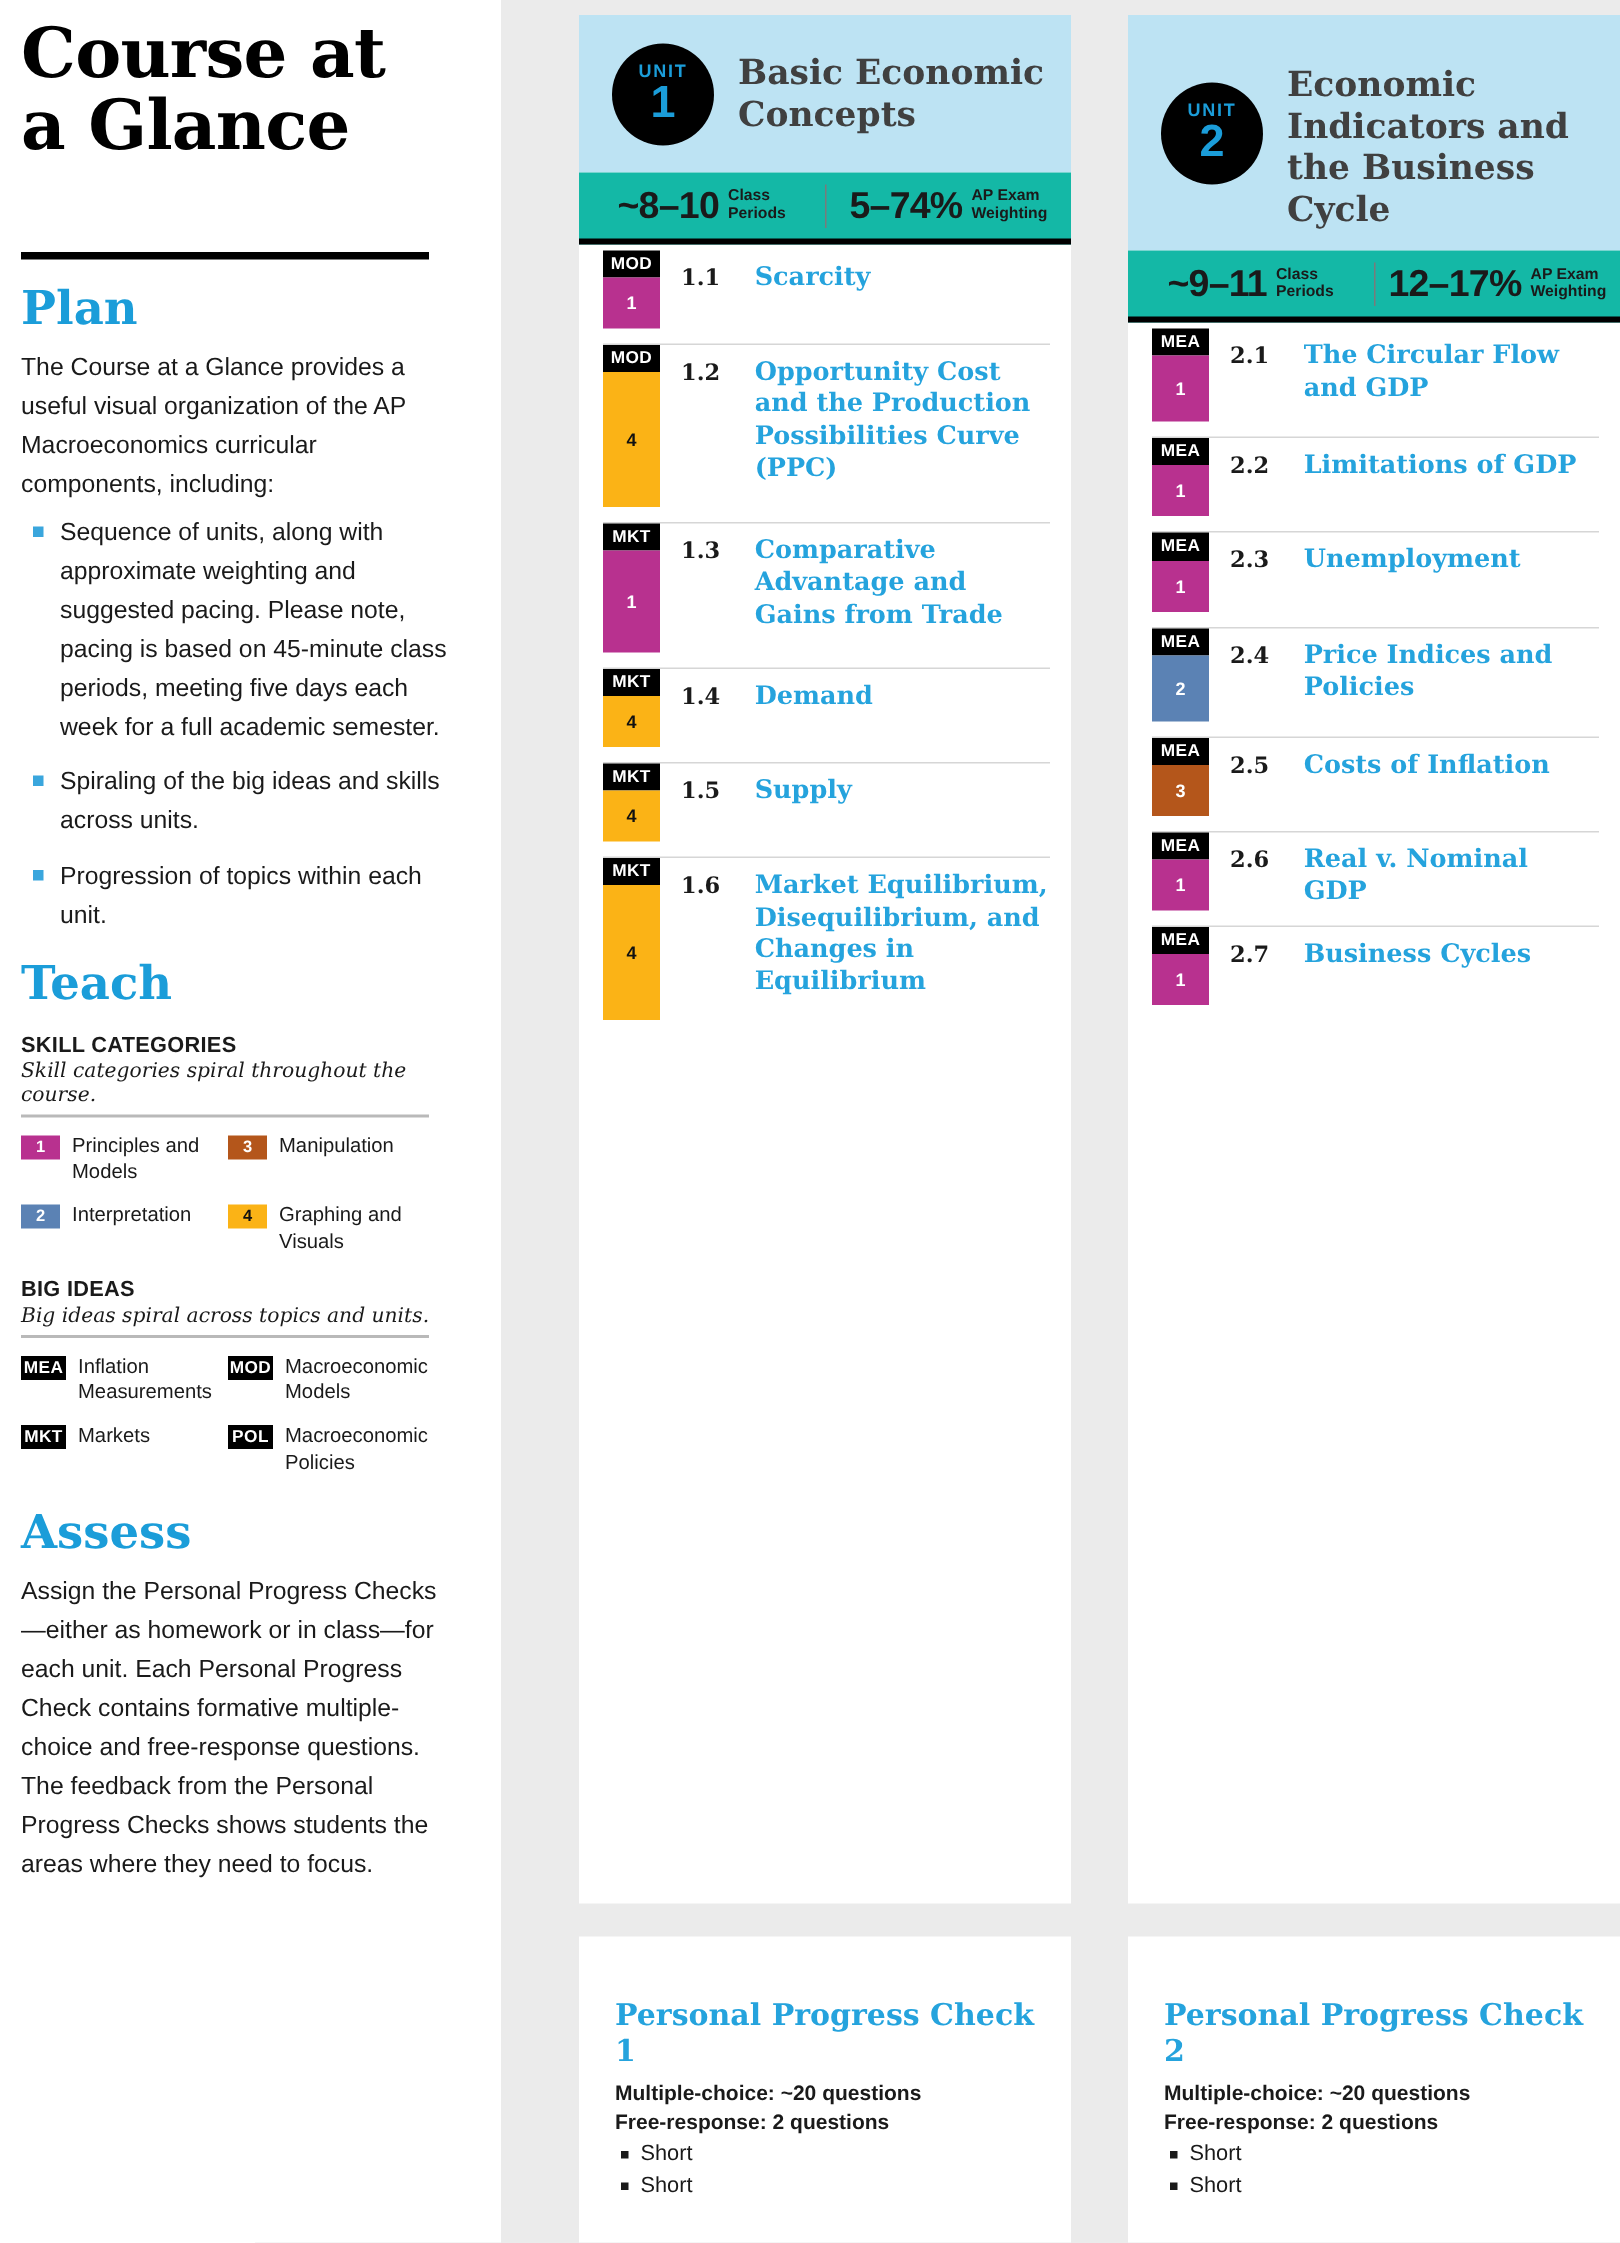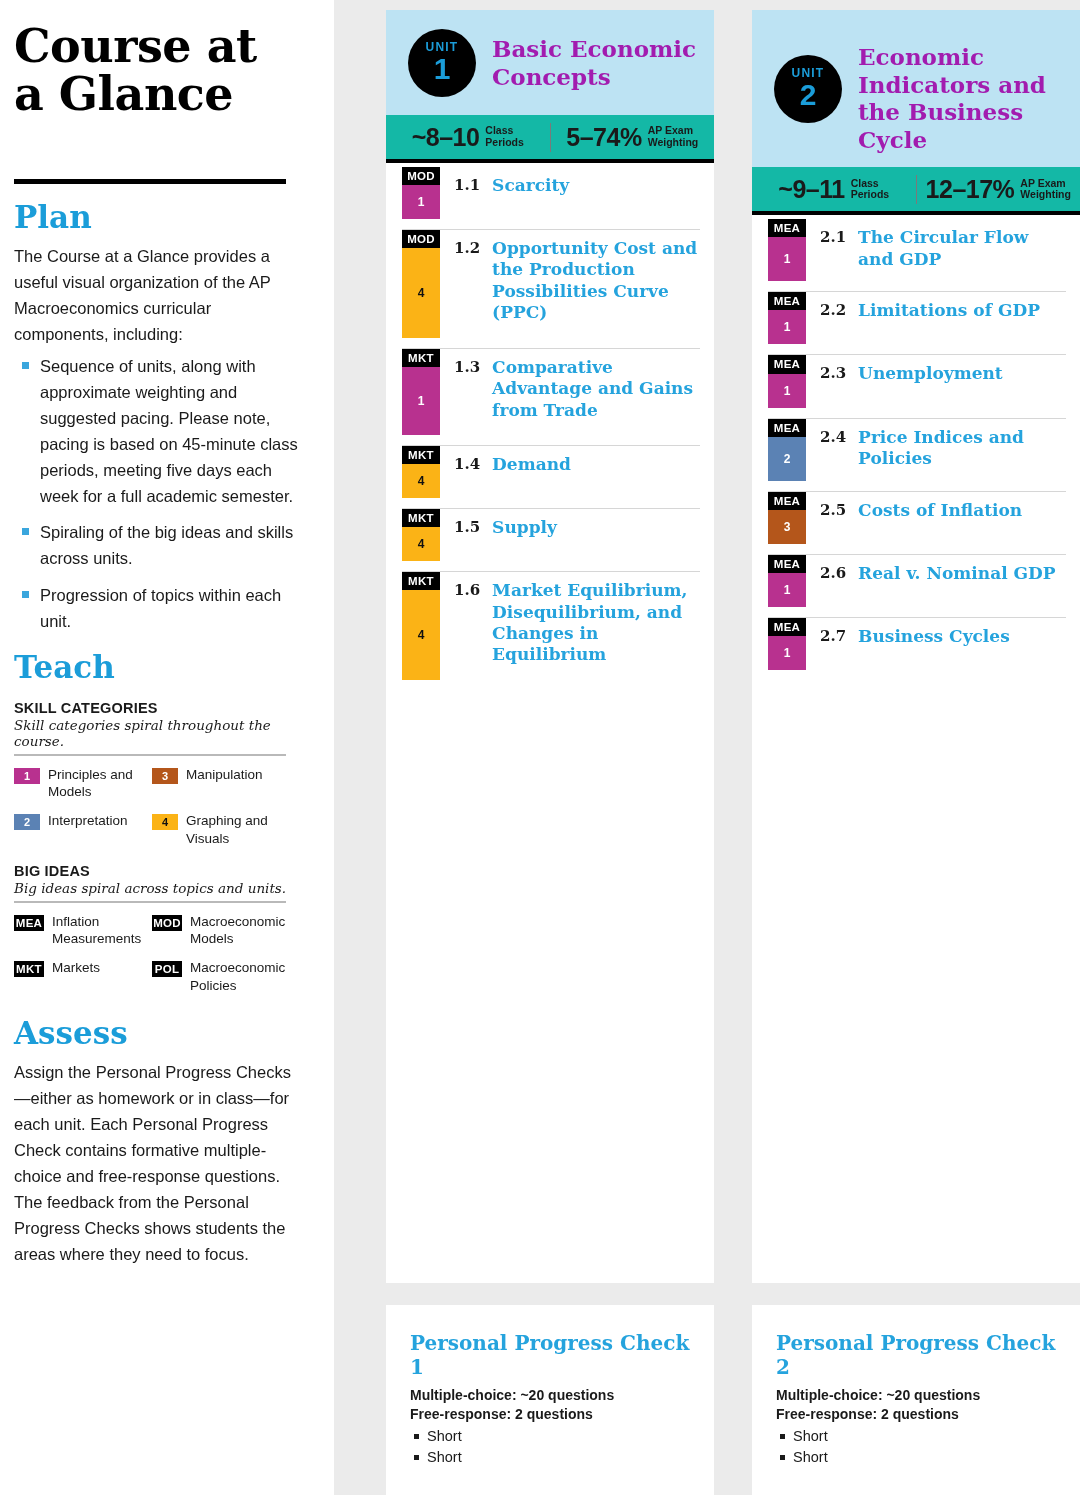--- a/index.html
+++ b/index.html
@@ -10,21 +10,21 @@
     color:#1a1a1a;
     overflow:hidden;
     position:relative;
   }
   .page{position:absolute;inset:0;display:flex;}
 
   
   .left-col{
     width:377px;
     background:#ffffff;
-    padding:11px 30px 0 14px;
+    padding:0 30px 0 14px;
     box-sizing:border-box;
     position:relative;
   }
   .main-title{
     font-family:"DejaVu Serif", serif;
     font-weight:bold;
     font-size:46px;
     line-height:1.04;
     letter-spacing:-0.5px;
     margin:12px 0 0 0;
@@ -124,21 +124,21 @@
     font-size:12px;font-weight:bold;color:#1b9dd9;
     letter-spacing:1.2px;
   }
   .unit-num{
     font-size:30px;font-weight:bold;color:#1b9dd9;
     margin-top:1px;line-height:1;
   }
   .unit-title{
     font-family:"DejaVu Serif", serif;
     font-weight:bold;
-    color:#a21caf;
+    color:#404040;
     font-size:23px;
     line-height:1.2;
   }
   .unit-title.center{text-align:left;flex:1;margin-top:19px;}
   .pacing{
     background:#14b8a6;
     border-bottom:4px solid #000;
     display:flex;
     align-items:center;
     height:44px;
@@ -181,41 +181,41 @@
   }
   .tag-skill{
     flex:1;
     min-height:34px;
     color:#fff;
     font-size:12px;font-weight:bold;
     display:flex;align-items:center;justify-content:center;
   }
   .topic-body{
     display:flex;
-    gap:12px;
+    gap:23px;
     padding-top:8px;
     justify-content:flex-end;
   }
   .topic-num{
     font-size:15px;font-weight:bold;
     font-family:"DejaVu Serif", serif;
     flex:0 0 auto;
     padding-top:1px;
   }
   .topic-name{
     font-family:"DejaVu Serif", serif;
     font-weight:bold;
     color:#25a3dd;
     font-size:17px;
     line-height:1.26;
   }
   .ppc{
     background:#fff;
     margin-top:22px;
-    padding:26px 22px 26px 24px;
+    padding:40px 22px 26px 24px;
     box-sizing:border-box;
     min-height:160px;
   }
   .ppc-title{
     font-family:"DejaVu Serif", serif;
     font-weight:bold;
     color:#25a3dd;
     font-size:20px;
     margin-bottom:7px;
   }

